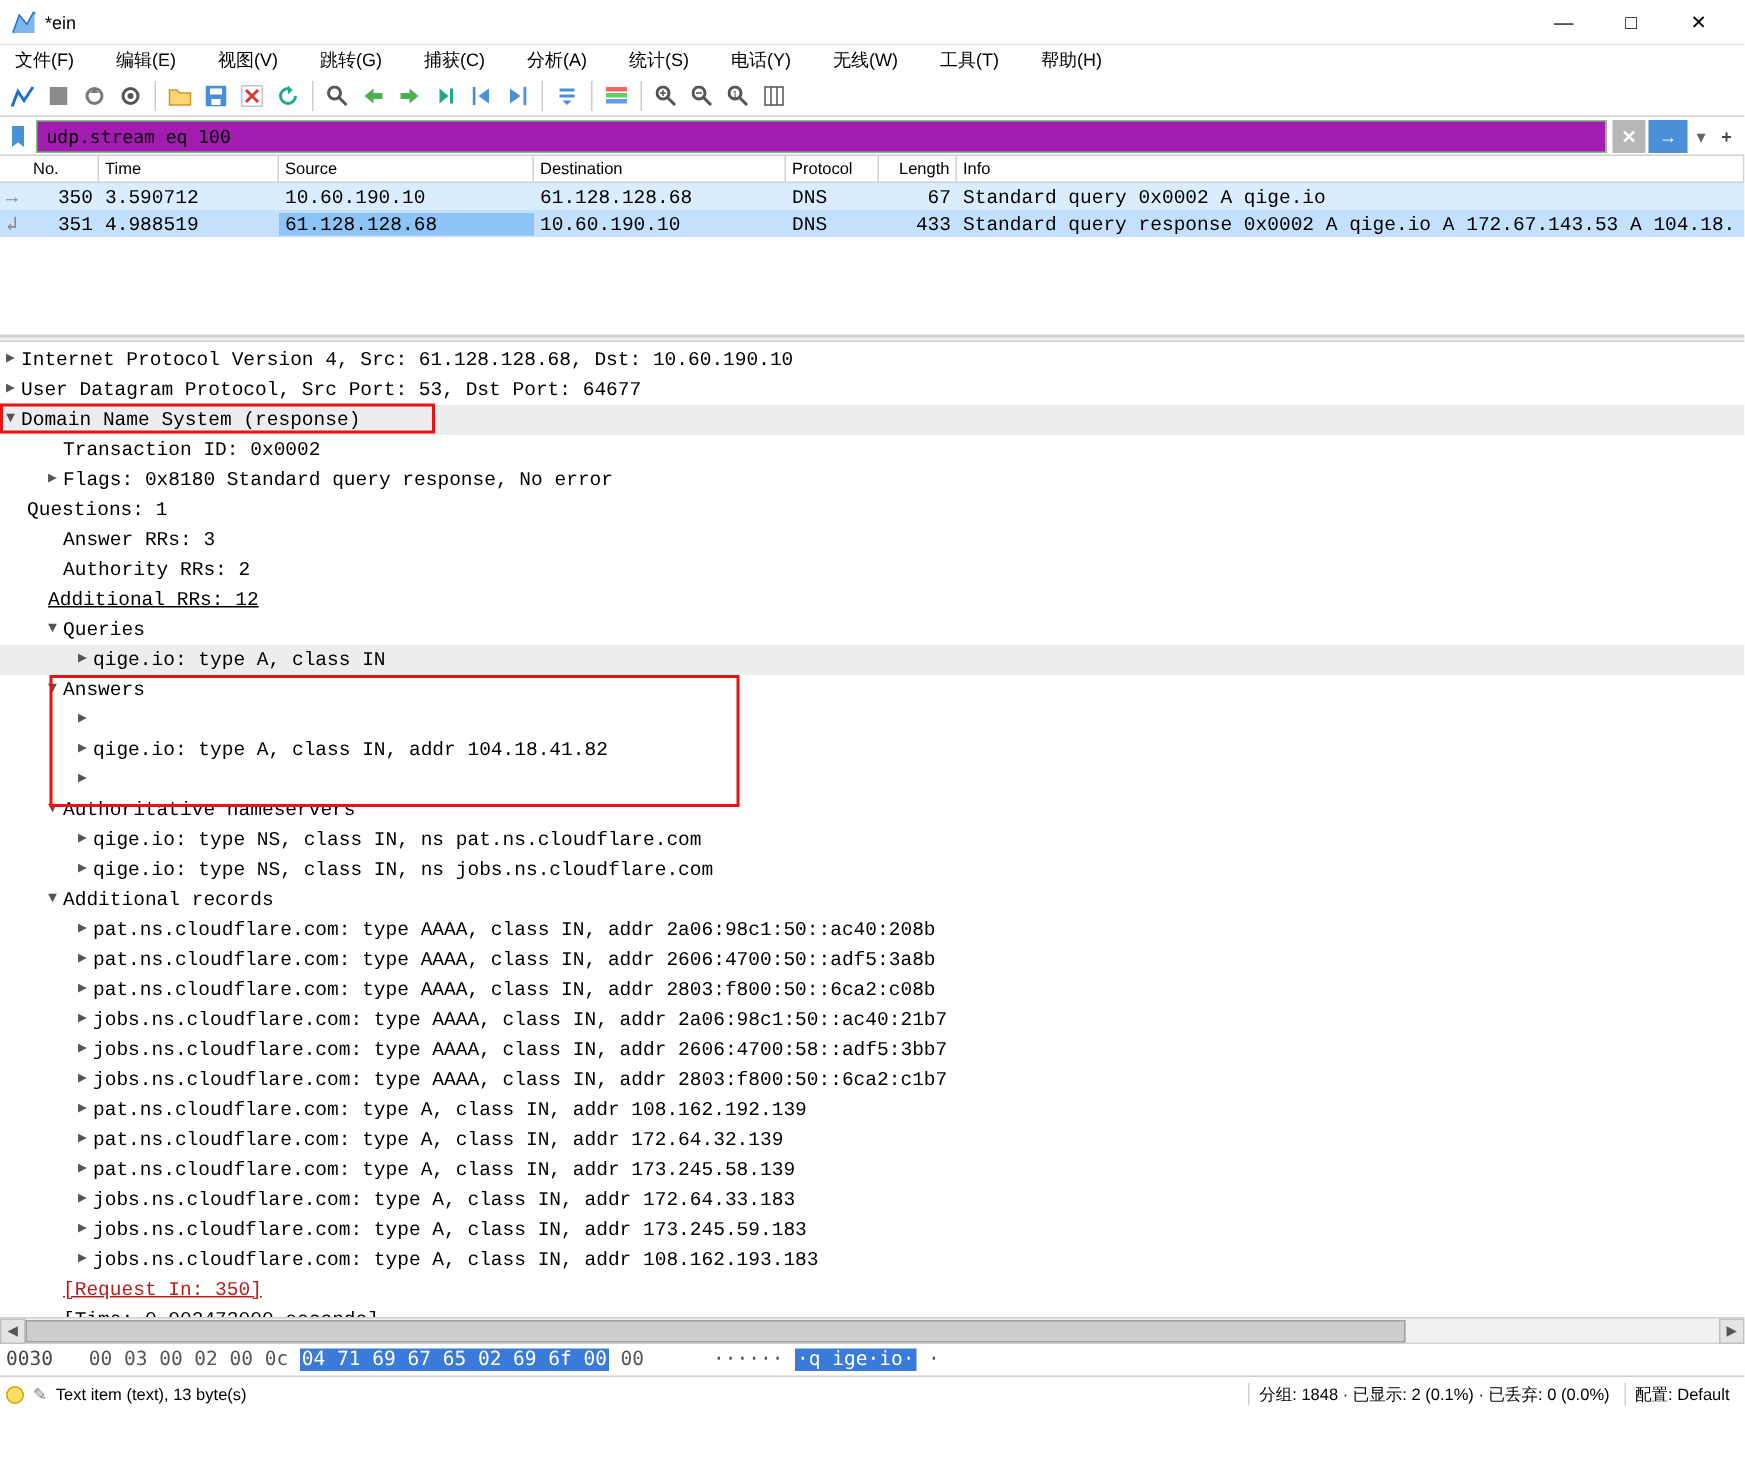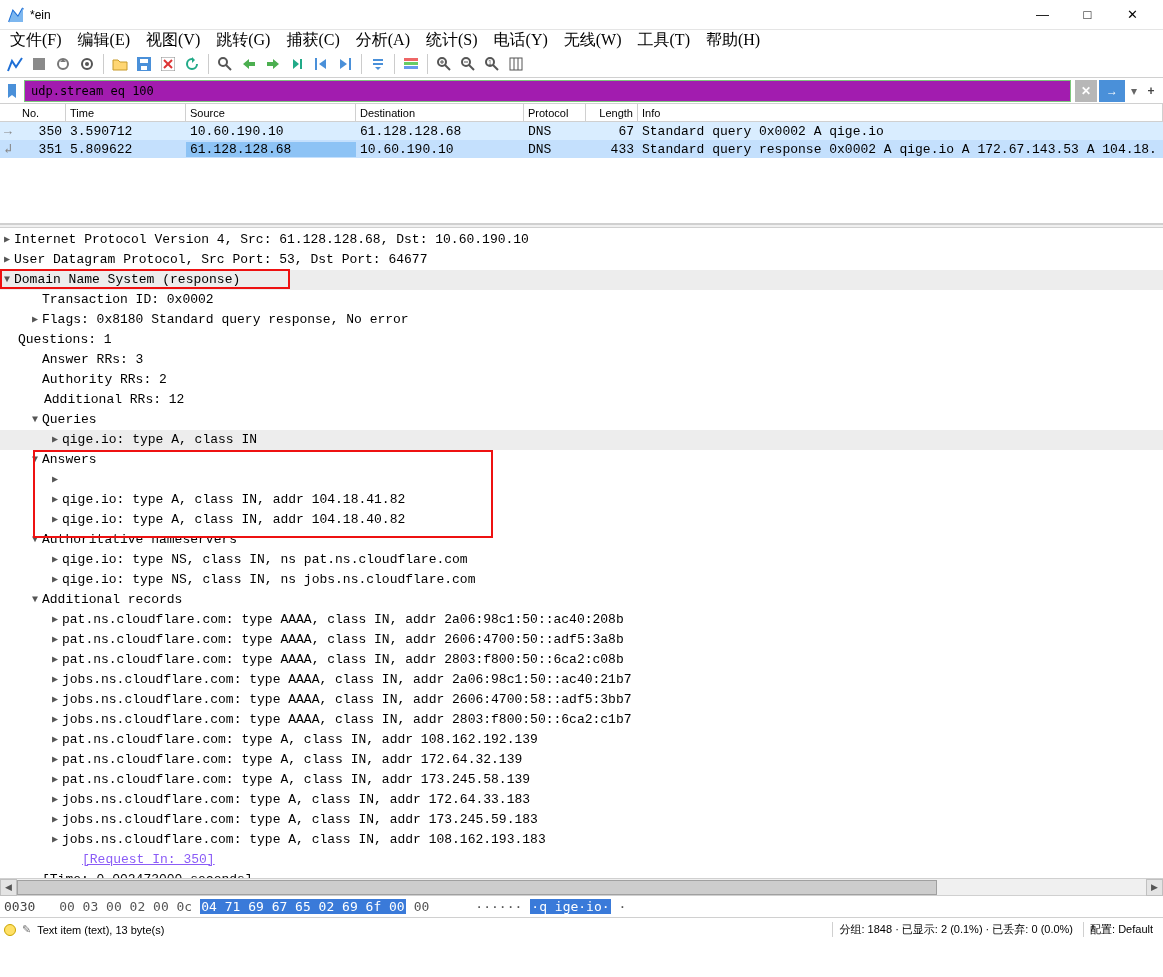--- a/index.html
+++ b/index.html
@@ -2,21 +2,21 @@
 <html><head>
 <meta charset="utf-8">
 <style>
   * { box-sizing: border-box; margin: 0; padding: 0; }
   html, body { width: 1163px; height: 977px; font-family: "Segoe UI", "Microsoft YaHei", sans-serif; font-size: 12px; background: #fff; color: #000; overflow: hidden; }
   .titlebar { height: 30px; display: flex; align-items: center; padding: 0 8px; border-bottom: 1px solid #e5e5e5; }
   .fin-icon { width: 16px; height: 16px; margin-right: 6px; }
   .title { flex: 1; font-size: 12px; }
   .win-btns { display: flex; }
   .win-btn { width: 45px; height: 30px; display: flex; align-items: center; justify-content: center; font-size: 13px; }
-  .menubar { height: 20px; display: flex; align-items: center; padding: 0 4px; gap: 4px; font-size: 16px; font-family: Liberation Serif, serif; }
+  .menubar { height: 20px; display: flex; align-items: center; padding: 0 4px; gap: 16px; font-size: 12px; }
   .menu-item { padding: 1px 6px; }
   .toolbar { height: 28px; display: flex; align-items: center; padding: 0 4px; gap: 2px; border-bottom: 1px solid #d0d0d0; }
   .tb-btn { width: 22px; height: 22px; display: flex; align-items: center; justify-content: center; border: 1px solid transparent; border-radius: 2px; }
   .tb-sep { width: 1px; height: 20px; background: #ccc; margin: 0 3px; }
   .filterbar { height: 26px; display: flex; align-items: center; padding: 2px 4px; gap: 4px; border-bottom: 1px solid #d0d0d0; }
   .filter-bookmark { width: 16px; height: 22px; display:flex;align-items:center;justify-content:center; }
   .filter-input { flex: 1; height: 22px; border: 1px solid #7bc77b; background: #a21caf; padding: 0 6px; font-family: Consolas, monospace; font-size: 12px; }
   .filter-right { display: flex; align-items: center; gap: 2px; }
   .filter-x { width:22px;height:22px;background:#b7b7b7;display:flex;align-items:center;justify-content:center;color:#fff;font-weight:bold; }
   .filter-arrow { width:26px;height:22px;background:#4a90d9;display:flex;align-items:center;justify-content:center;color:#fff; }
@@ -33,21 +33,21 @@
   .row-q{background:#d9edff;}
   .row-r{background:#c4e0fd;}
   .row-r .sel{background:#8dc3f5;}
   .pkt-spacer{height:66px;border-bottom:1px solid #d0d0d0;}
   .splitter { height: 4px; background: #f0f0f0; border-top:1px solid #d0d0d0;border-bottom:1px solid #d0d0d0;}
   .details { font-family: Consolas, "Courier New", monospace; font-size: 13px; line-height: 20px; padding: 2px 0; height: 650px; overflow-x: auto; overflow-y: hidden; position:relative; white-space: nowrap; }
   .dl{display:flex;align-items:center;height:20px;}
   .tw{width:14px;display:inline-flex;justify-content:center;color:#555;font-size:10px;}
   .sel-line{background:#ededed;}
   .redbox{position:absolute;border:2px solid #e11;pointer-events:none;}
-  .link{color:#8b5cf6;text-decoration:underline;margin-left:40px;}
+  .link{color:#b91c1c;text-decoration:underline;}
   .hscroll{height:17px;background:#f0f0f0;border-top:1px solid #d0d0d0;display:flex;align-items:center;}
   .hsc-btn{width:17px;height:17px;display:flex;align-items:center;justify-content:center;background:#e4e4e4;border:1px solid #c0c0c0;font-size:9px;color:#555;}
   .hsc-track{flex:1;position:relative;height:17px;}
   .hsc-thumb{position:absolute;left:0;top:0;height:15px;width:920px;background:#cdcdcd;border:1px solid #a0a0a0;margin-top:1px;}
   .hex{height:22px;background:#fff;font-family:Consolas,monospace;font-size:13px;display:flex;align-items:center;padding:0 4px;gap:8px;border-top:1px solid #d0d0d0;}
   .hex .off{color:#444;}
   .hex .norm{color:#555;}
   .hex .hi{background:#3a7ad9;color:#fff;padding:0 1px;}
   .status{height:24px;border-top:1px solid #d0d0d0;display:flex;align-items:center;font-size:11px;padding:0 4px;gap:8px;}
   .status .left{display:flex;align-items:center;gap:6px;flex:1;}
@@ -253,21 +253,21 @@
     <div class="col-time">3.590712</div>
     <div class="col-src">10.60.190.10</div>
     <div class="col-dst">61.128.128.68</div>
     <div class="col-proto">DNS</div>
     <div class="col-len">67</div>
     <div class="col-info">Standard query 0x0002 A qige.io</div>
   </div>
   <div class="pkt-row row-r">
     <div class="col-mark" style="color:#888;">↲</div>
     <div class="col-no" style="text-align:right;">351</div>
-    <div class="col-time">5.809622</div>
+    <div class="col-time">4.988519</div>
     <div class="col-src sel">61.128.128.68</div>
     <div class="col-dst">10.60.190.10</div>
     <div class="col-proto">DNS</div>
     <div class="col-len">433</div>
     <div class="col-info">Standard query response 0x0002 A qige.io A 172.67.143.53 A 104.18.</div>
   </div>
 </div>
 <div class="pkt-spacer"></div>
 <div class="splitter"></div>
 
@@ -293,21 +293,21 @@
     </div>
   <div class="dl" style="padding-left:18px;">
       <span>Questions: 1</span>
     </div>
   <div class="dl" style="padding-left:42px;">
       <span>Answer RRs: 3</span>
     </div>
   <div class="dl" style="padding-left:42px;">
       <span>Authority RRs: 2</span>
     </div>
-  <div class="dl" style="padding-left:44px;">
+  <div class="dl" style="padding-left:32px;text-decoration:underline;">
       <span>Additional RRs: 12</span>
     </div>
   <div class="dl" style="padding-left:28px;">
       <span class="tw">▼</span>
       <span>Queries</span>
     </div>
   <div class="dl sel-line" style="padding-left:48px;">
       <span class="tw">▶</span>
       <span>qige.io: type A, class IN</span>
     </div>
@@ -317,21 +317,20 @@
     </div>
   <div class="dl" style="padding-left:48px;">
       <span class="tw">▶</span>
     </div>
   <div class="dl" style="padding-left:48px;">
       <span class="tw">▶</span>
       <span>qige.io: type A, class IN, addr 104.18.41.82</span>
     </div>
   <div class="dl" style="padding-left:48px;">
       <span class="tw">▶</span>
-      <span>qige.io: type A, class IN, addr 104.18.40.82</span>
     </div>
   <div class="dl" style="padding-left:28px;">
       <span class="tw">▼</span>
       <span>Authoritative nameservers</span>
     </div>
   <div class="dl" style="padding-left:48px;">
       <span class="tw">▶</span>
       <span>qige.io: type NS, class IN, ns pat.ns.cloudflare.com</span>
     </div>
   <div class="dl" style="padding-left:48px;">

